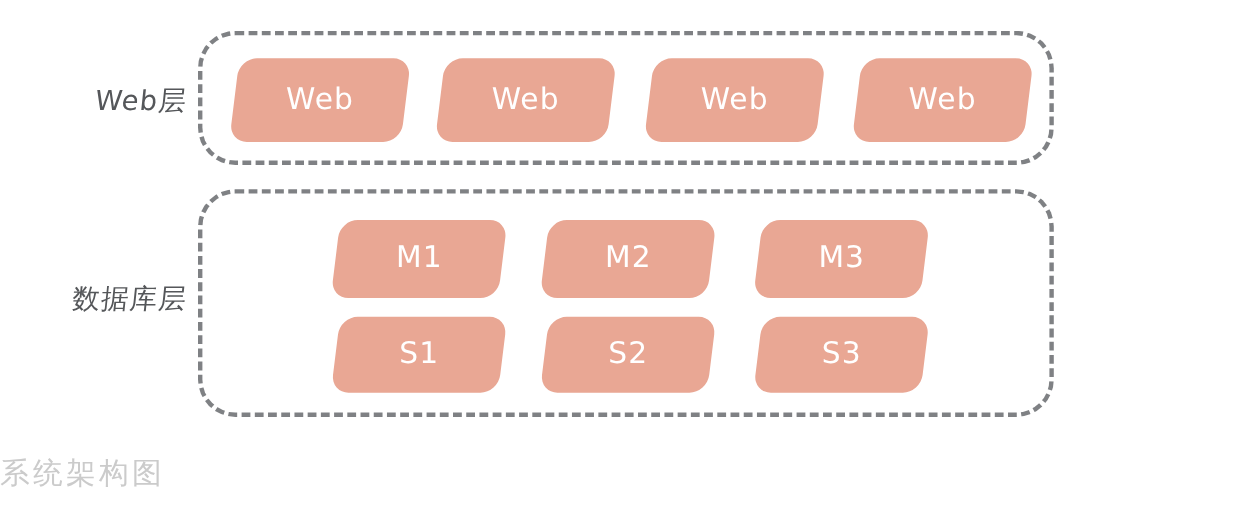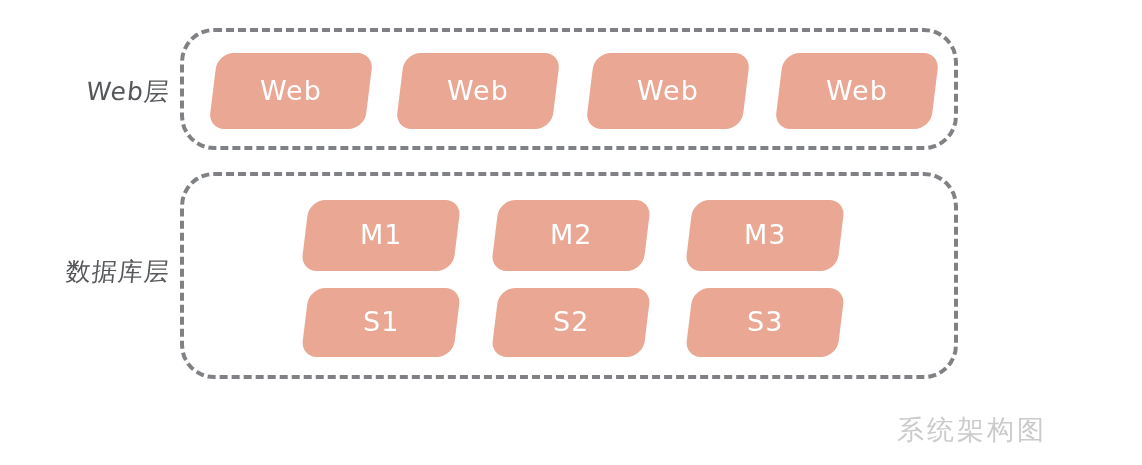--- a/index.html
+++ b/index.html
@@ -115,21 +115,21 @@
   .node.s-node.n0 { left: 305px; }
   .node.s-node.n1 { left: 495px; }
   .node.s-node.n2 { left: 689px; }
 
   
   .caption {
     position: absolute;
     left: 0;
     top: 412px;
     width: 1047px;
-    text-align: right;
+    text-align: left;
     color: #cbcbcb;
     font-family: "DejaVu Sans", sans-serif;
     font-size: 27px;
     letter-spacing: 3px;
   }
 </style>
 </head>
 <body>
 
 <div id="diagram">

